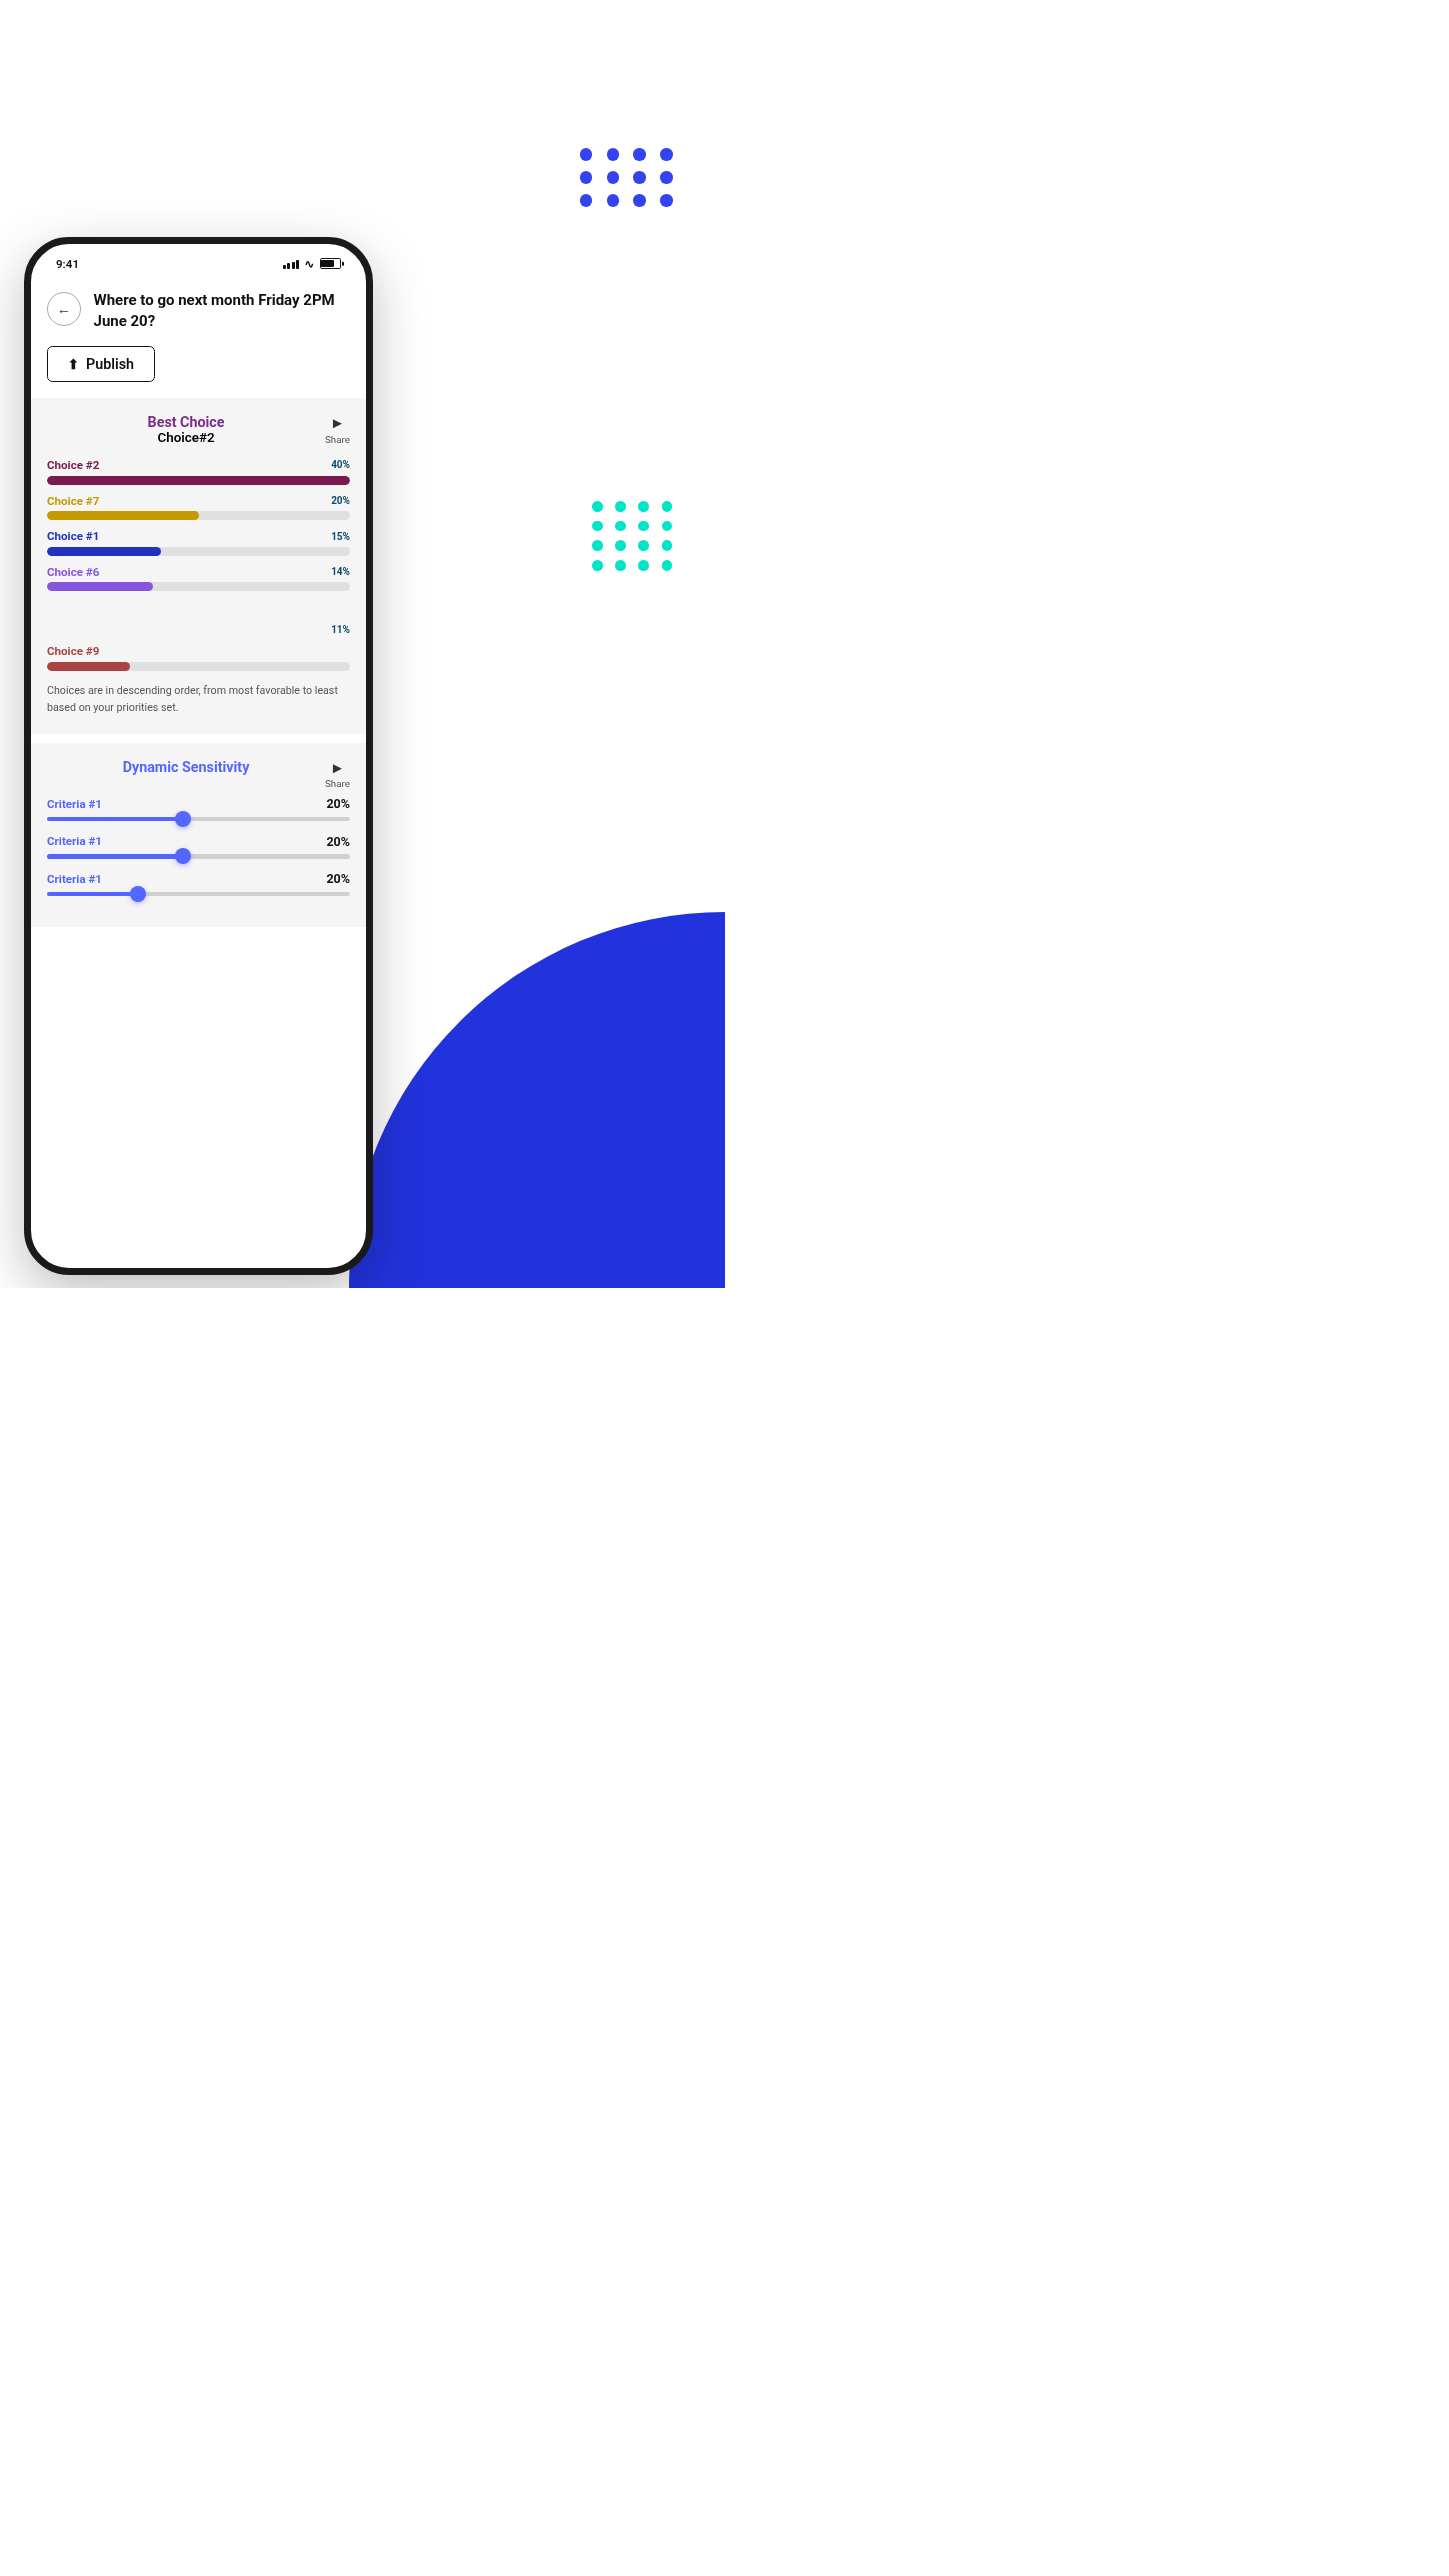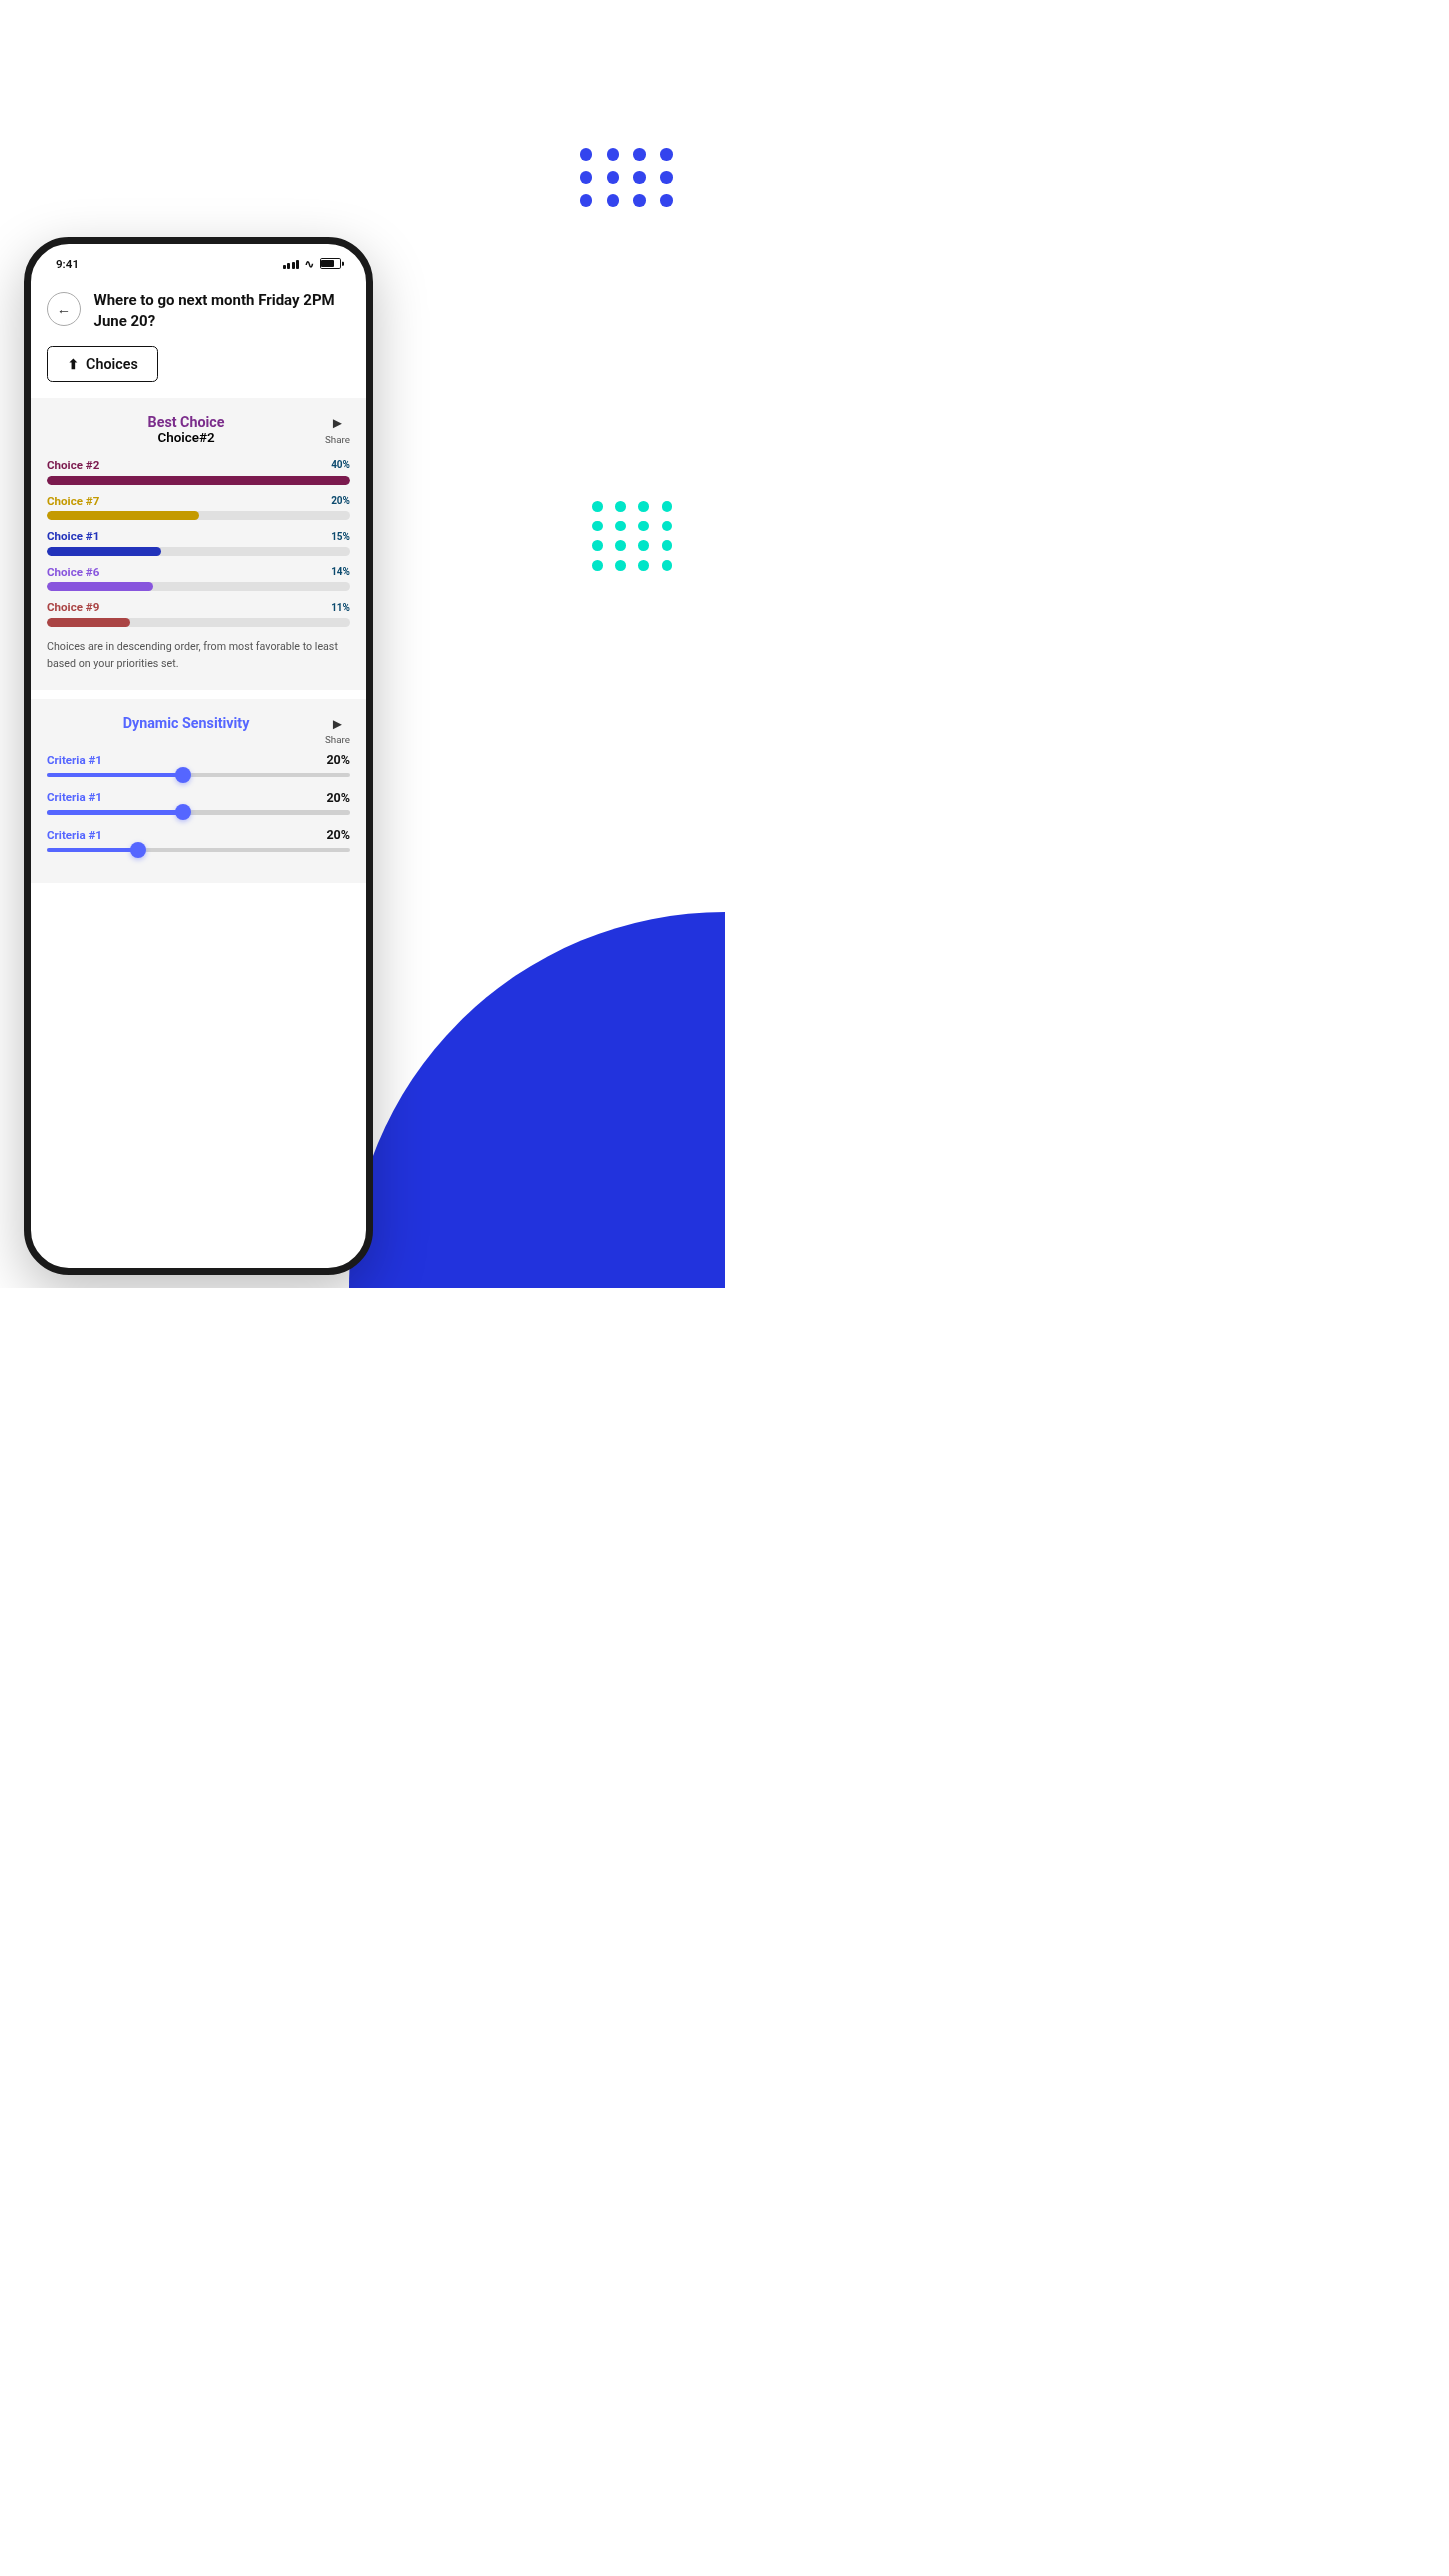--- a/index.html
+++ b/index.html
@@ -424,21 +424,21 @@
 
     <div class="phone-header">
       <div class="back-btn">
         <span class="back-arrow">←</span>
       </div>
       <div class="question-title">Where to go next month Friday 2PM June 20?</div>
     </div>
 
     <div class="publish-btn">
       <span class="publish-icon">⬆</span>
-      <span>Choices</span>
+      <span>Publish</span>
     </div>
 
     <div class="card-section">
       <div class="section-header">
         <div class="section-title-block">
           <div class="section-title">Best Choice</div>
           <div class="section-subtitle">Choice#2</div>
         </div>
         <div class="share-btn">
           <span class="share-icon">►</span>
@@ -483,21 +483,21 @@
             <span class="bar-label" style="color:#8855DD;">Choice #6</span>
             <span class="bar-pct">14%</span>
           </div>
           <div class="bar-track">
             <div class="bar-fill" style="width:35%;background:#8855DD;"></div>
           </div>
         </div>
 
         <div class="bar-item">
           <div class="bar-label-row">
-            <span class="bar-label" style="color:#AA4444;">Choice #9</span>
+            <span class="bar-label" style="color:#AA4444;margin-top:44px;">Choice #9</span>
             <span class="bar-pct">11%</span>
           </div>
           <div class="bar-track">
             <div class="bar-fill" style="width:27.5%;background:#AA4444;"></div>
           </div>
         </div>
 
       </div>
 
       <div class="note-text">Choices are in descending order, from most favorable to least based on your priorities set.</div>

